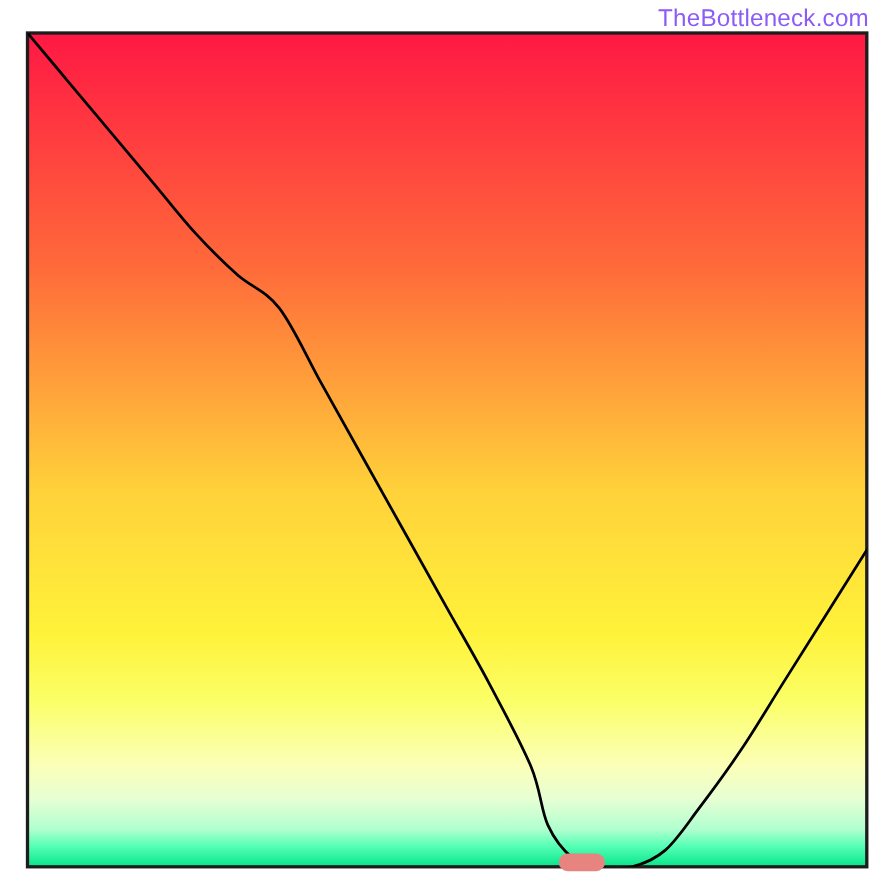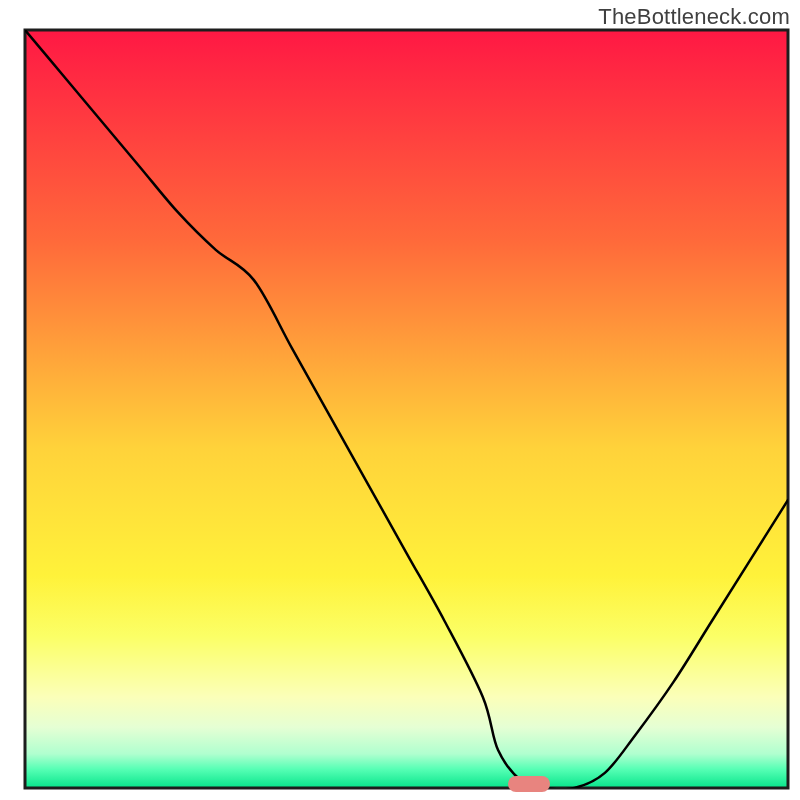--- a/index.html
+++ b/index.html
@@ -12,21 +12,21 @@
   }
   .container {
     position: relative;
     width: 800px;
     height: 800px;
   }
   .watermark {
     position: absolute;
     top: 4px;
     right: 10px;
-    color: #404040;
+    color: #8b5cf6;
     font-size: 22px;
     font-weight: 400;
     letter-spacing: 0.2px;
     z-index: 20;
   }
   svg.chart {
     position: absolute;
     left: 0;
     top: 0;
     width: 800px;

